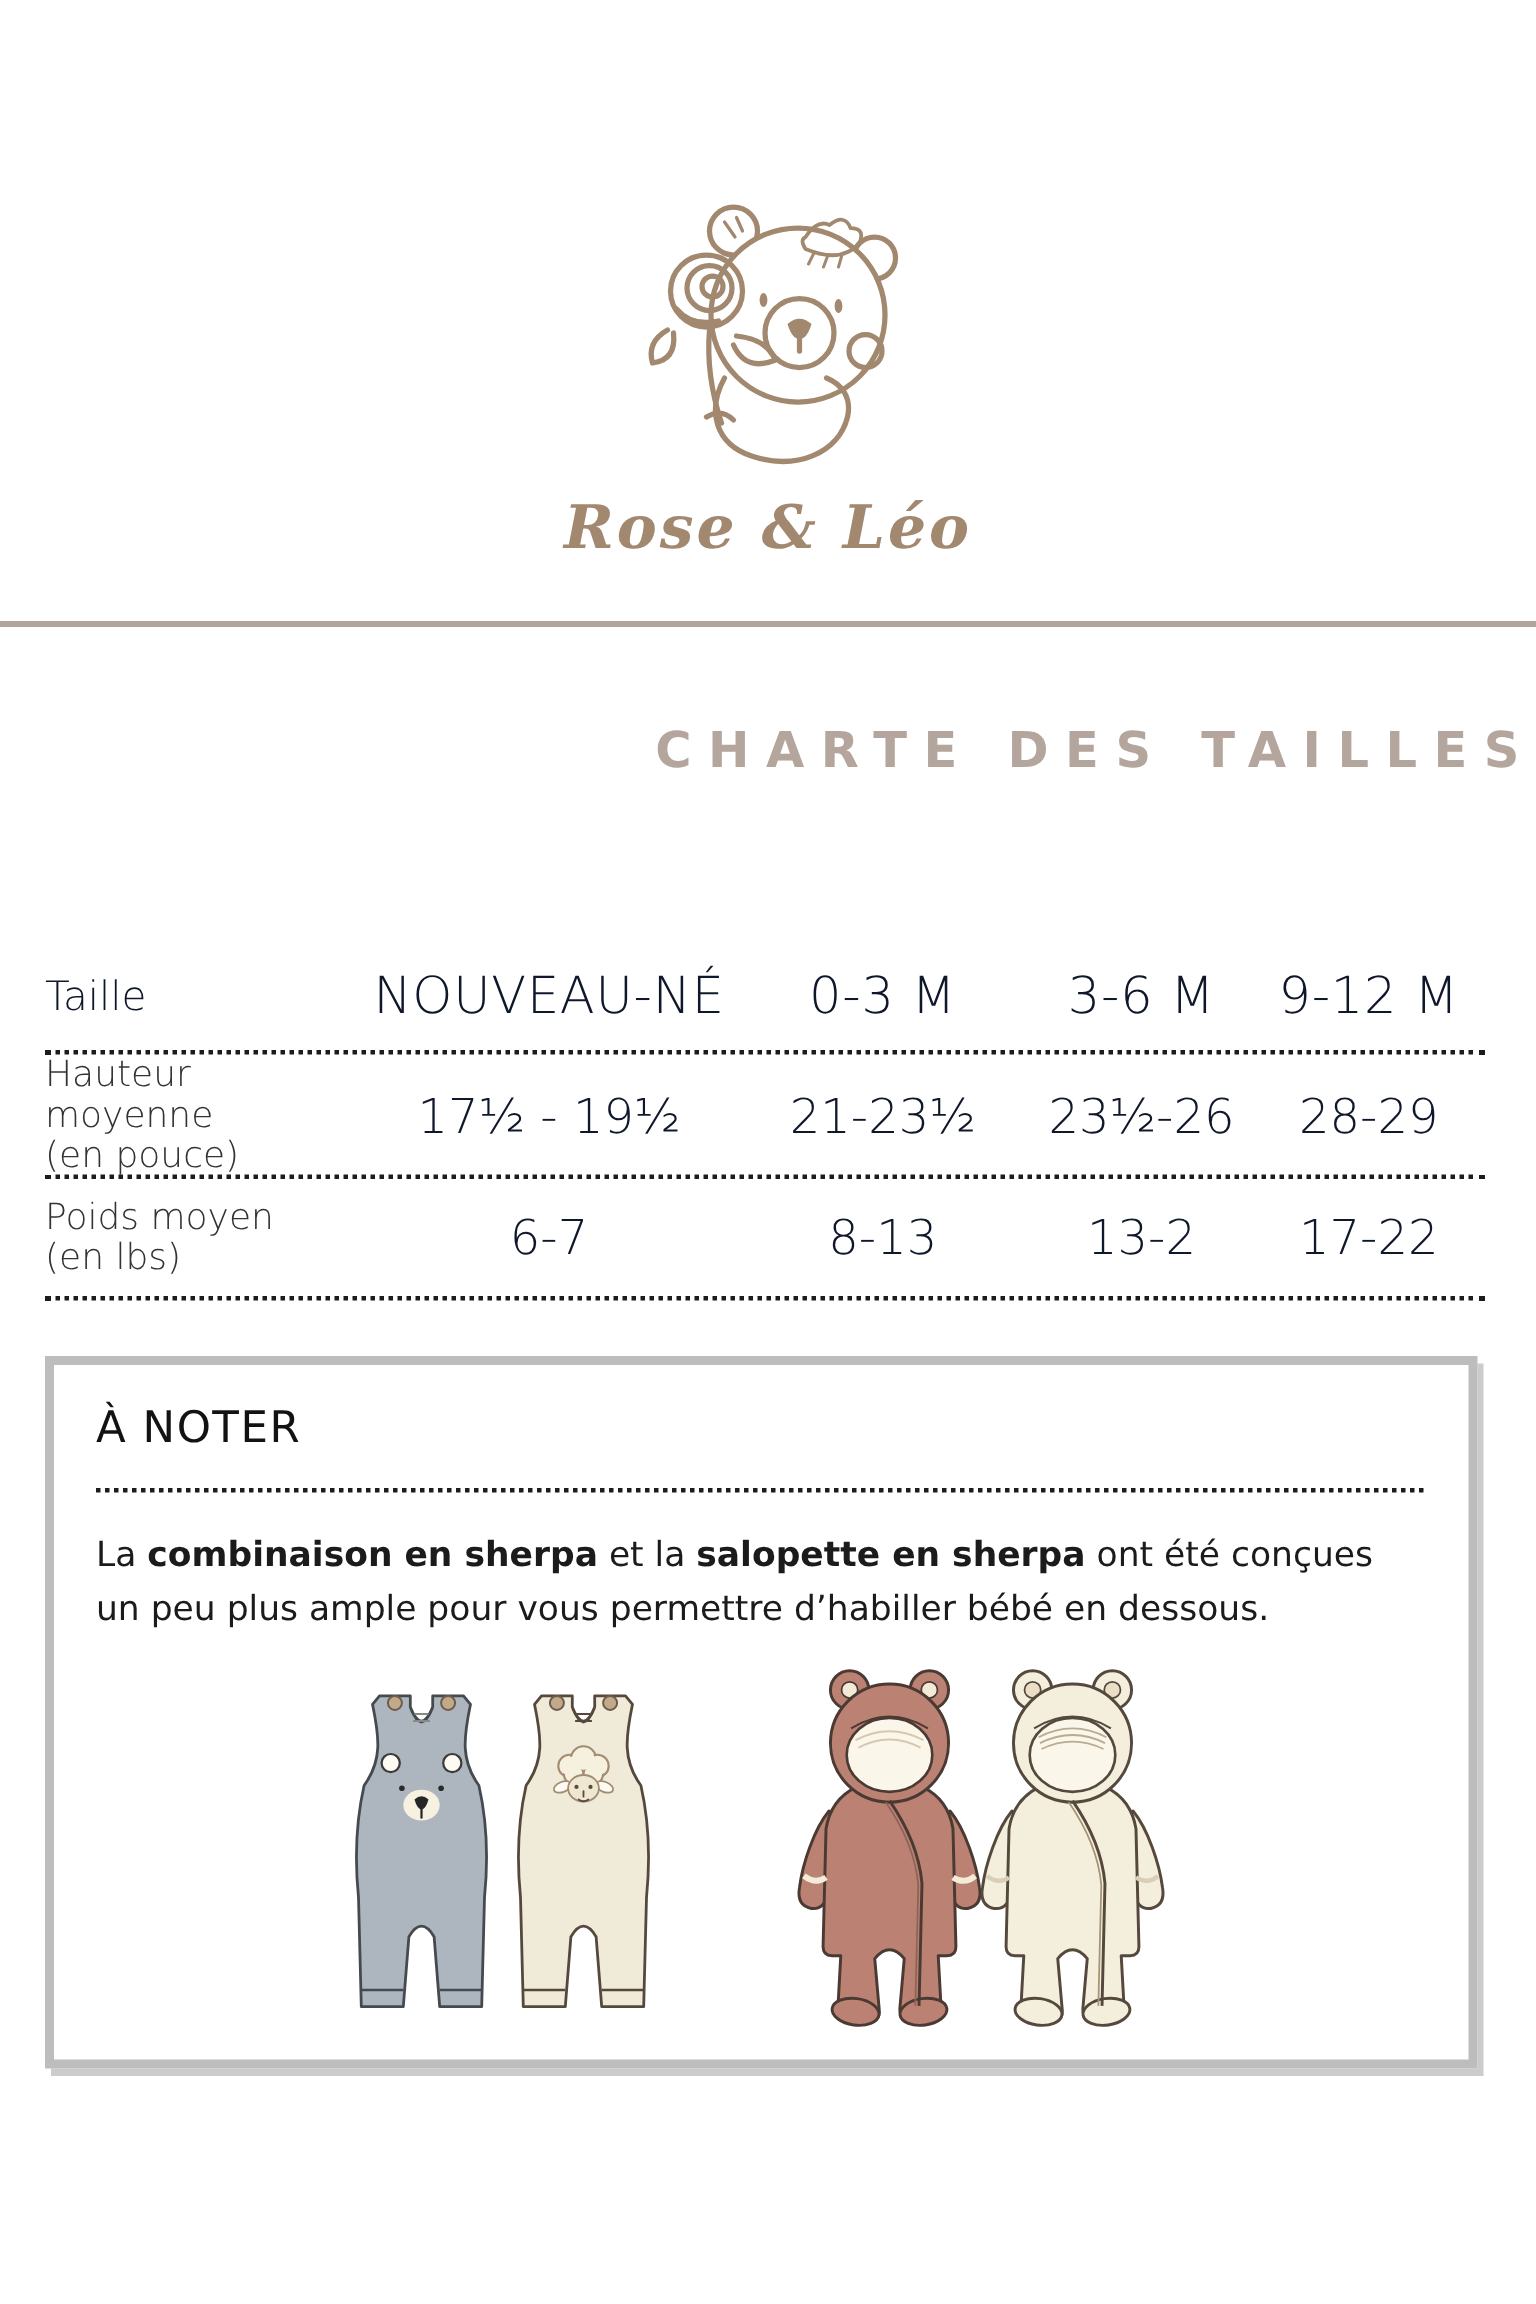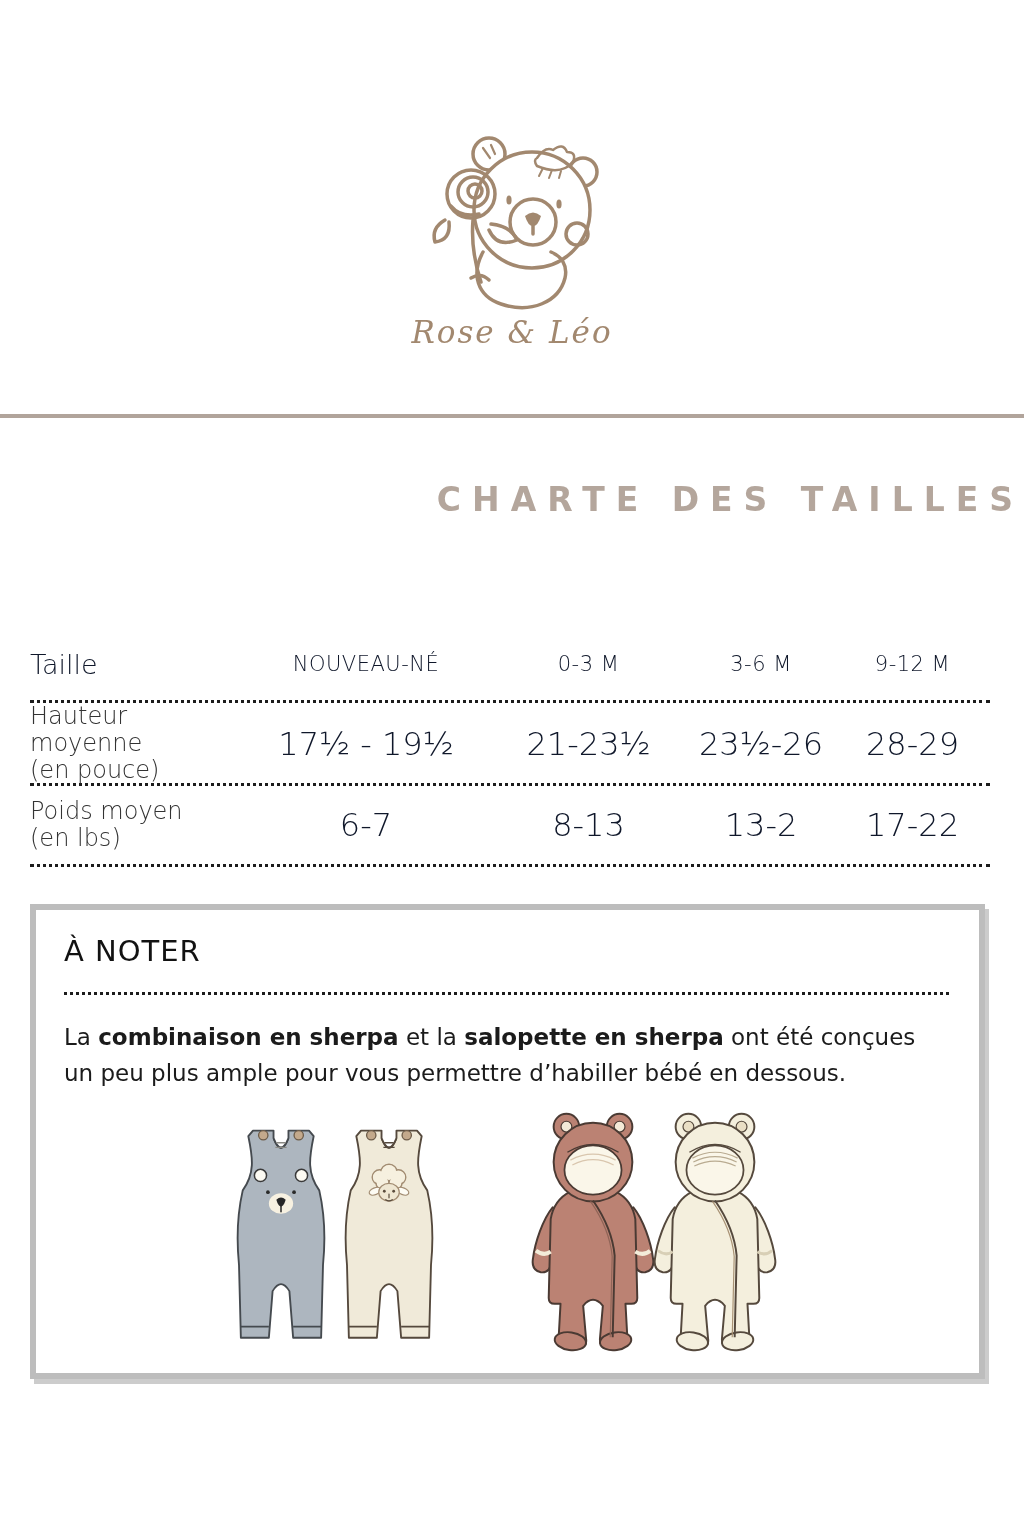--- a/index.html
+++ b/index.html
@@ -8,45 +8,45 @@
     width:1024px;height:1536px;
     background:#ffffff;
     font-family:"DejaVu Sans","Liberation Sans",sans-serif;
     color:#2e2e2e;
     overflow:hidden;
   }
   
   .logo-wrap{position:absolute;top:128px;left:0;width:100%;text-align:center;}
   .logo-svg{display:block;margin:0 auto;}
   .brand-name{
-    display:block;margin-top:4px;
+    display:block;margin-top:18px;
     font-family:"DejaVu Serif","Liberation Serif",serif;
-    font-style:italic;font-weight:400;
-    font-size:31px;letter-spacing:2px;color:#a2886f;
+    font-style:italic;font-weight:700;
+    font-size:40px;letter-spacing:2px;color:#a2886f;
   }
   
   .divider{position:absolute;top:414px;left:0;width:1024px;height:4px;background:#b1a49b;}
   .page-title{
     position:absolute;top:480px;left:0;width:100%;
     text-align:right;font-size:33px;font-weight:700;
     letter-spacing:11px;color:#b4a69c;white-space:nowrap;
   }
   
   .size-table{position:absolute;top:628px;left:30px;width:960px;}
   .t-row{
     display:grid;
     grid-template-columns:212px 248px 197px 148px 1fr;
     align-items:center;
     border-bottom:3px dotted #1c1c1c;
   }
   .t-row.header{height:72px;}
   .t-row.r1{height:80px;}
   .t-row.r2{height:78px;}
   .t-cell{text-align:center;font-weight:300;color:#0f172a;}
-  .t-head{font-size:21px;letter-spacing:.5px;}
+  .t-head{font-size:34px;letter-spacing:.5px;}
   .t-val{font-size:32px;}
   .t-label{text-align:left;font-size:27px;}
   .t-label-small{text-align:left;font-size:24px;line-height:27px;color:#333;}
   
   .note-box{
     position:absolute;top:904px;left:30px;width:955px;height:475px;
     box-sizing:border-box;border:6px solid #bdbdbd;
     box-shadow:4px 5px 0 #cccccc;
     background:#ffffff;padding:24px 30px 0 28px;
   }

